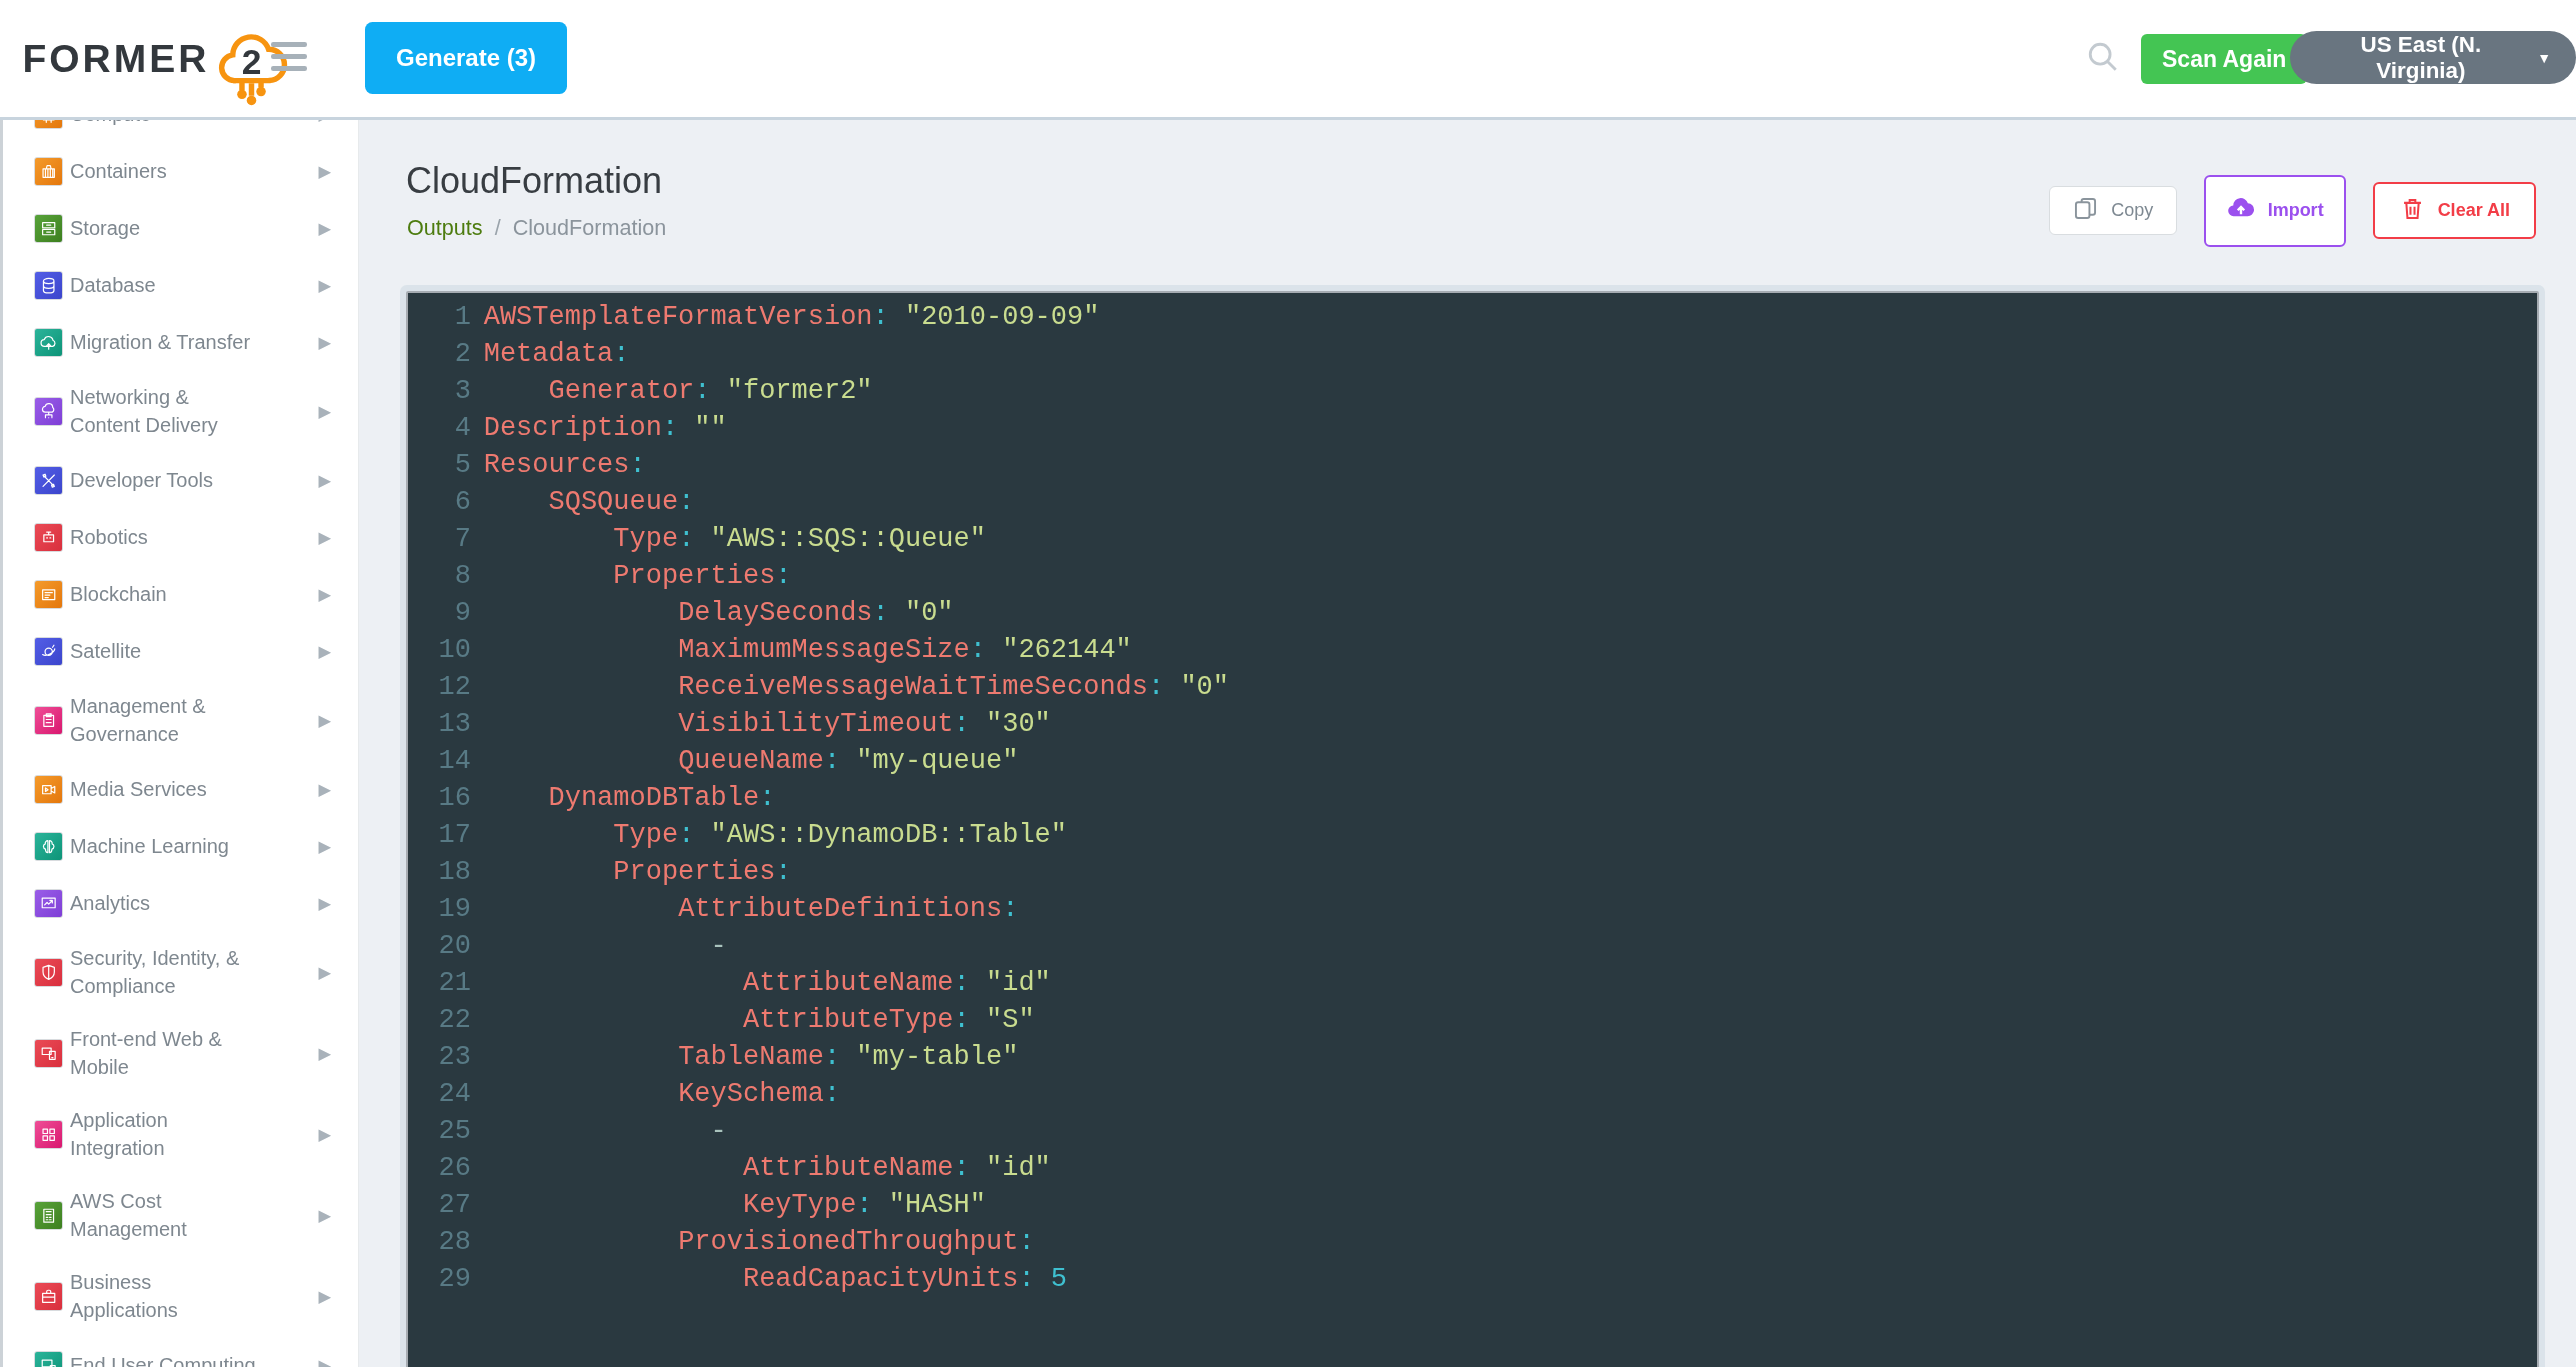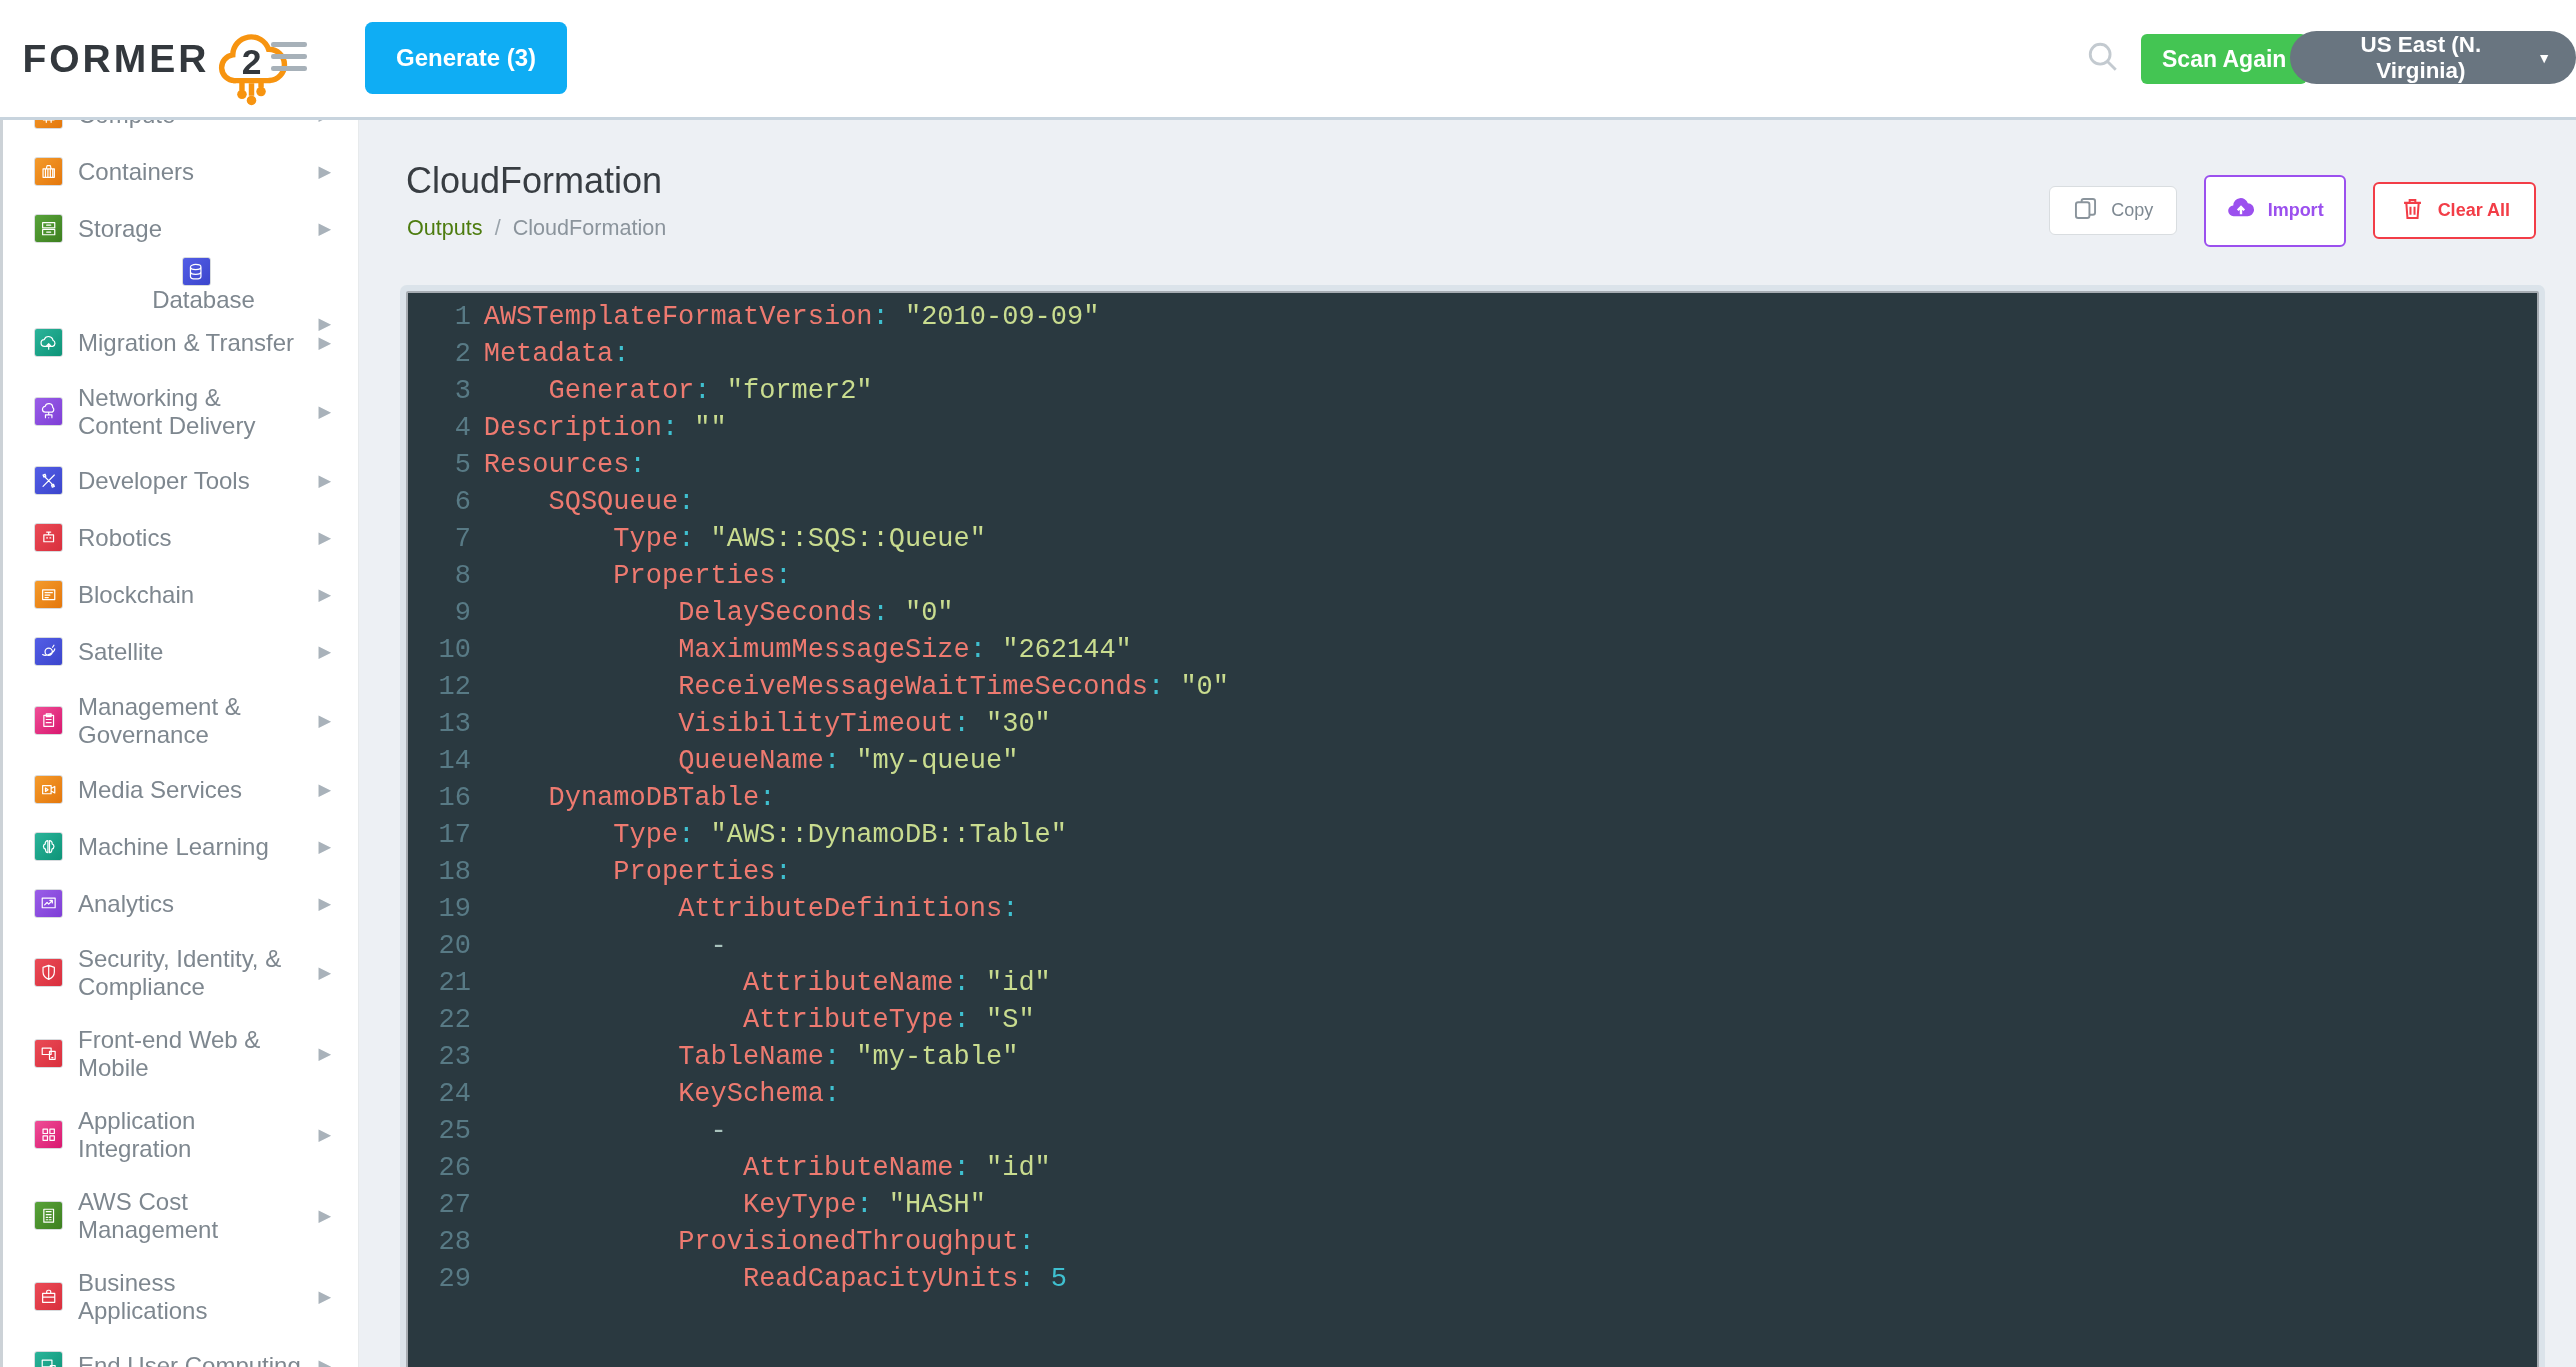--- a/index.html
+++ b/index.html
@@ -26,21 +26,21 @@
     color:#fff;font-size:22.4px;font-weight:bold;border:none;border-radius:27px;display:flex;align-items:center;gap:10.4px;cursor:pointer;}
   .region-caret{font-size:14px;}
   
   .sidebar{position:absolute;left:0;top:120px;width:358px;bottom:0;background:#fff;
     border-right:1.5px solid #e7eaec;overflow:hidden;z-index:10;}
   .sidebar-scrollbar{position:absolute;left:0;top:120px;bottom:0;width:3px;background:#ccd2d7;z-index:12;}
   .s-list{margin-top:-34px;}
   .s-row{display:flex;align-items:center;padding-left:34px;position:relative;cursor:pointer;}
   .s-icon{width:27px;height:27px;border:1.5px solid #d8dbde;border-radius:3px;flex:0 0 27px;
     display:flex;align-items:center;justify-content:center;}
-  .s-label{margin-left:15px;font-size:24px;color:#7e878f;line-height:27.6px;}
+  .s-label{margin-left:7px;font-size:20px;color:#7e878f;line-height:27.6px;}
   .s-chev{margin-left:auto;margin-right:27px;color:#a9b2ba;font-size:16.4px;}
   
   .content{position:absolute;left:359px;top:120px;right:0;bottom:0;background:#edf0f4;overflow:hidden;}
   .page-title{position:absolute;left:47px;top:40px;font-size:36px;color:#383d42;font-weight:normal;margin:0;}
   .breadcrumb{position:absolute;left:48px;top:95px;font-size:21.6px;}
   .bc-link{color:#4d7c0f;text-decoration:none;cursor:pointer;}
   .bc-sep{color:#9aa3ab;margin:0 12px;}
   .bc-cur{color:#8b949c;}
   .actions{position:absolute;right:40px;top:60px;height:61px;display:flex;align-items:center;gap:27px;}
   .btn{display:inline-flex;align-items:center;gap:12px;background:#fff;border-radius:6px;
@@ -128,21 +128,21 @@
         <span class="s-icon" style="background: linear-gradient(135deg, rgb(88, 163, 58), rgb(61, 127, 31));">
           <svg width="19.4" height="19.4" viewBox="0 0 24 24" fill="none" stroke="#ffffff" stroke-width="1.5" stroke-linejoin="round" stroke-linecap="round">
             <path d="M4.5 4.5h15v6.5h-15z M4.5 13h15v6.5h-15z M9.5 7.7h5 M9.5 16.2h5"></path>
           </svg>
         </span>
         <span class="s-label">
           <div>Storage</div>
         </span>
         <span class="s-chev">▶</span>
       </div>
-      <div class="s-row" style="height: 57px; flex-direction: column;">
+      <div class="s-row" style="height: 57px;">
         <span class="s-icon" style="background: linear-gradient(135deg, rgb(83, 94, 230), rgb(59, 69, 204));">
           <svg width="19.4" height="19.4" viewBox="0 0 24 24" fill="none" stroke="#ffffff" stroke-width="1.5" stroke-linejoin="round" stroke-linecap="round">
             <path d="M5.5 6.2c0-1.8 2.9-3.2 6.5-3.2s6.5 1.4 6.5 3.2-2.9 3.2-6.5 3.2-6.5-1.4-6.5-3.2z M5.5 6.2v11.6c0 1.8 2.9 3.2 6.5 3.2s6.5-1.4 6.5-3.2V6.2 M5.5 12c0 1.8 2.9 3.2 6.5 3.2s6.5-1.4 6.5-3.2"></path>
           </svg>
         </span>
         <span class="s-label">
           <div>Database</div>
         </span>
         <span class="s-chev">▶</span>
       </div>

